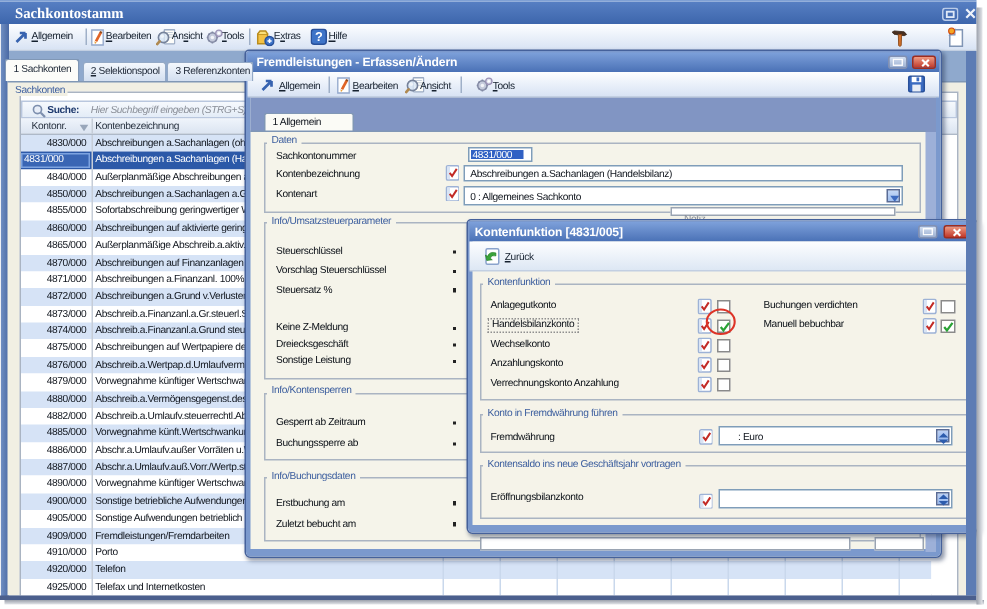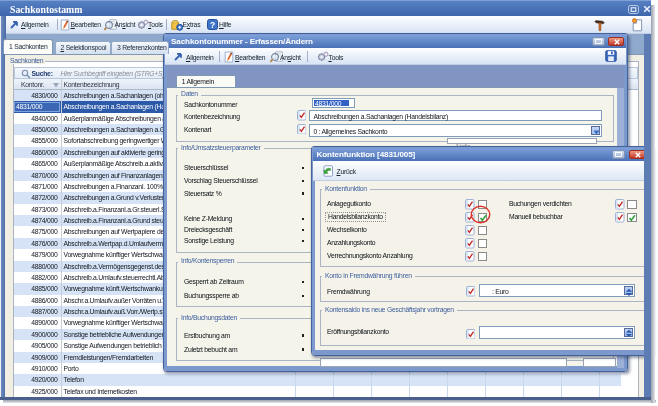--- a/index.html
+++ b/index.html
@@ -253,21 +253,21 @@
       <div style="position:absolute;left:471.5px;top:0;height:100%;width:1px;background:#c9d8ec"></div>
       <div style="position:absolute;left:509.6px;top:0;height:100%;width:1px;background:#c9d8ec"></div>
       <div style="position:absolute;left:547.7px;top:0;height:100%;width:1px;background:#c9d8ec"></div>
       <div style="position:absolute;left:585.8px;top:0;height:100%;width:1px;background:#c9d8ec"></div>
 <div style="position:absolute;left:47px;top:0;height:100%;width:1px;background:#c6cdd8"></div>
 </div>
 <div class="abs" style="left:621px;top:90px;width:17px;height:307px;background:#fff"></div>
 <div class="win" id="erf" style="left:163px;top:33px;width:465px;height:339px;background:#f5f4ea">
  <div class="winframe"></div>
  <div class="wtitle">
-        <span class="tt">Sachkontonummer - Erfassen/Ändern</span>
+        <span class="tt">Fremdleistungen - Erfassen/Ändern</span>
    <div class="btn btn-rest" style="left:427px;top:2px;width:13px;height:9px"></div>
    <svg class="abs" style="left:430px;top:4px" width="7" height="5" viewBox="0 0 7 5">
           <rect x="0.5" y="0.5" width="6" height="4" fill="none" stroke="#fff" stroke-width="0.9"></rect>
         </svg>
    <div class="btn btn-x" style="left:443px;top:2px;width:16px;height:9px"></div>
    <svg class="abs" style="left:448.5px;top:3.8px" width="6" height="6" viewBox="0 0 6 6">
           <path d="M0.8 0.8 L5.2 5.2 M5.2 0.8 L0.8 5.2" stroke="#fff" stroke-width="1.4"></path>
         </svg>
  </div>
  <div style="position:absolute;left:1px;right:1px;top:14px;height:17px;background:linear-gradient(#fdfeff,#d8e3f4);border-bottom:1px solid #c2cfe2">

